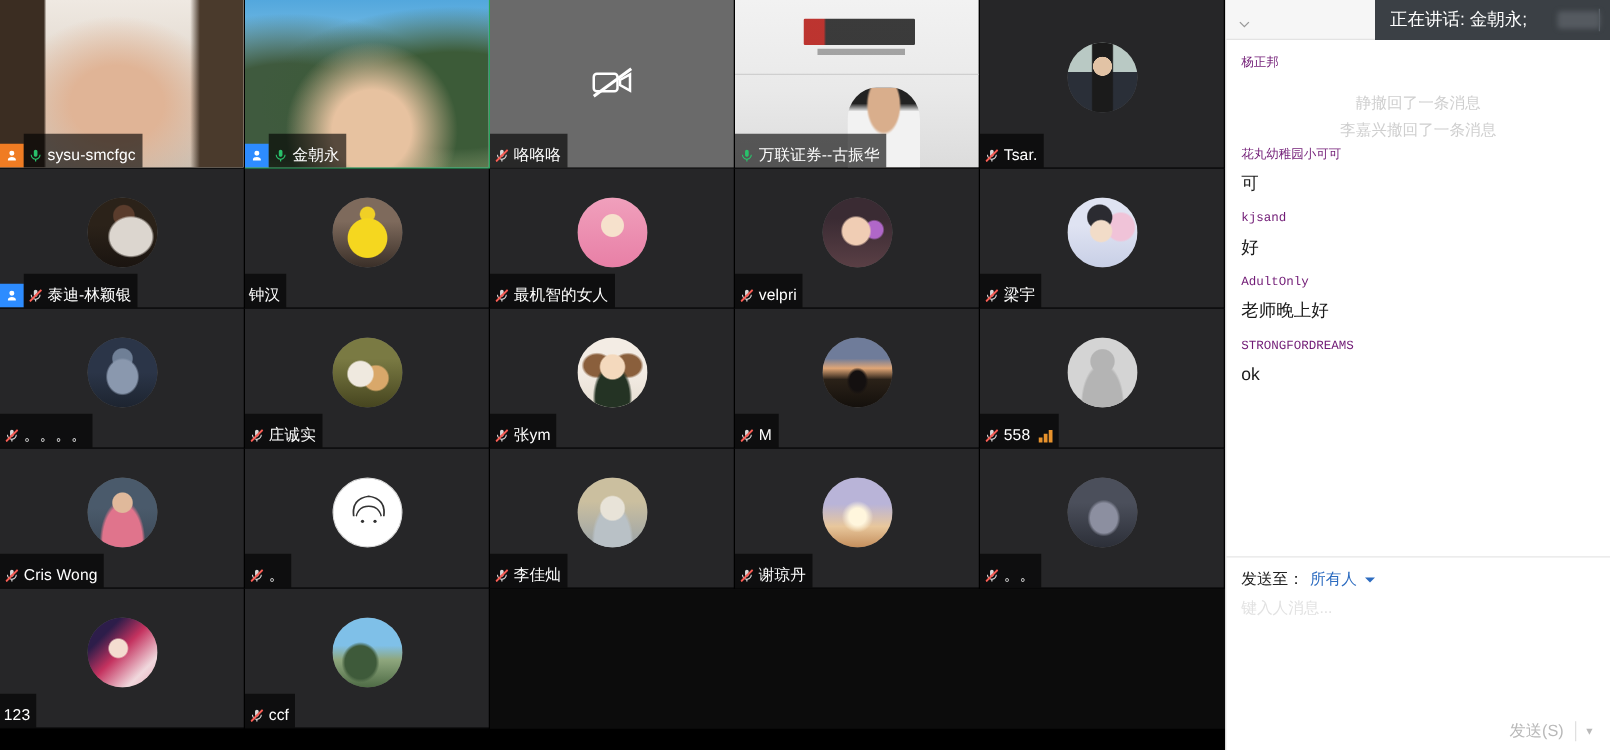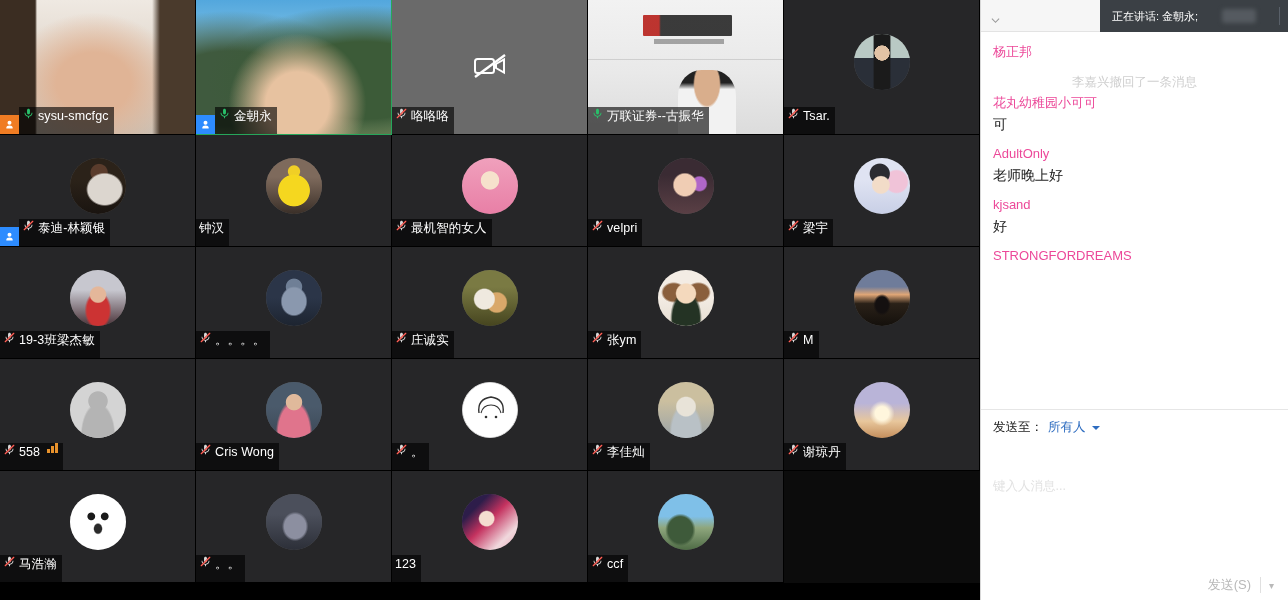--- a/index.html
+++ b/index.html
@@ -49,21 +49,21 @@
     white-space: nowrap;
   }
   .host-badge {
     width:19px; height:19px; flex:0 0 19px;
     display:flex; align-items:center; justify-content:center;
     background:#f07c23;
   }
   .host-badge.blue { background:#2d8cff; }
   .host-badge svg { width:11px; height:11px; fill:#fff; }
   .plate-inner {
-    display:flex; gap:3px;
+    display:flex; align-items:center; gap:3px;
     background: rgba(0,0,0,.62);
     height:35px; padding: 0 5px 0 3px;
   }
   .mic { width:13px; height:13px; flex:0 0 13px; display:block; }
   .name { line-height:19px; letter-spacing:.1px; }
   .netbars { display:inline-flex; align-items:flex-end; gap:1.5px; height:10px; margin-left:4px; }
   .netbars i { display:block; width:2.5px; background:#e8922c; }
   .netbars i:nth-child(1){height:4px}
   .netbars i:nth-child(2){height:7px}
   .netbars i:nth-child(3){height:10px}
@@ -88,21 +88,21 @@
   }
   .chev { width:9px; height:9px; }
   #chat-body {
     flex:1 1 auto;
     padding: 10px 12px 6px 12px;
     overflow:hidden;
     position:relative;
   }
   .msg { margin-bottom: 9px; }
   .msg-author {
-    font-size:13px; color:#ec4899; line-height:20px;
+    font-size:10px; color:#701a75; line-height:20px;font-family:Liberation Mono, monospace;
   }
   .msg-text {
     font-size:14px; color:#1a1a1a; line-height:22px;
     word-break: break-word;
   }
   .sys-msg {
     text-align:center; font-size:12.5px; color:#cfcfcf;
     line-height:22px;
   }
   #chat-footer { flex:0 0 auto; border-top:1px solid #e6e6e6; }
@@ -132,21 +132,21 @@
   #send-caret { padding: 0 8px; color:#b9b9b9; font-size:10px; }
 
   
   #speak-banner {
     position:absolute; top:0; left:1100px;
     width:188px; height:32px;
     background:#3b4045;
     display:flex; align-items:center;
     z-index:30;
   }
-  #speak-text { font-size:11px; color:#fff; padding-left:12px; white-space:nowrap; }
+  #speak-text { font-size:14px; color:#fff; padding-left:12px; white-space:nowrap; }
   #speak-glyph { flex:1; position:relative; height:100%; }
   #speak-glyph::after{
     content:""; position:absolute; left:24px; top:9px; width:34px; height:14px;
     background:#555a60; border-radius:3px; filter: blur(2px);
   }
   .vsep { position:absolute; right:8px; top:7px; width:1px; height:18px; background:#596069; }
 
   
   #bottom-strip {
     position:absolute; left:0; bottom:0; width:980px; height:17px; background:#000;
@@ -331,37 +331,20 @@
               <path d="M8 2.2c-1 0-1.8.8-1.8 1.8v3.4c0 1 .8 1.8 1.8 1.8s1.8-.8 1.8-1.8V4c0-1-.8-1.8-1.8-1.8z M4.2 7.2c0 2.1 1.7 3.8 3.8 3.8s3.8-1.7 3.8-3.8h1.1c0 2.5-1.9 4.6-4.3 4.9v1.7H7.4v-1.7c-2.4-.3-4.3-2.4-4.3-4.9h1.1z" fill="#d8d8d8"></path>
               <line x1="2.4" y1="13.6" x2="13.6" y2="2.4" stroke="#e0453c" stroke-width="2"></line>
               <line x1="2.4" y1="13.6" x2="13.6" y2="2.4" stroke="#ff6b63" stroke-width="1"></line>
             </svg>
             <span class="name">梁宇</span>
           </span>
         </div>
       </div>
       <div class="tile dark">
         <div class="avatar">
-          <div style="position: absolute; inset: 0px; background: linear-gradient(rgb(199, 199, 207) 0px, rgb(199, 199, 207) 36%, rgb(74, 50, 56) 100%);">
-            <div style="position: absolute; inset: 0px; background: radial-gradient(circle at 50% 44%, rgb(228, 183, 154) 0px, rgb(228, 183, 154) 18%, rgba(0, 0, 0, 0) 21%), radial-gradient(at 50% 72%, rgb(204, 51, 51) 0px, rgb(204, 51, 51) 28%, rgba(0, 0, 0, 0) 34%);"></div>
-          </div>
-        </div>
-        <div class="plate">
-          <span class="plate-inner">
-            <svg viewBox="0 0 16 16" class="mic">
-              <path d="M8 2.2c-1 0-1.8.8-1.8 1.8v3.4c0 1 .8 1.8 1.8 1.8s1.8-.8 1.8-1.8V4c0-1-.8-1.8-1.8-1.8z M4.2 7.2c0 2.1 1.7 3.8 3.8 3.8s3.8-1.7 3.8-3.8h1.1c0 2.5-1.9 4.6-4.3 4.9v1.7H7.4v-1.7c-2.4-.3-4.3-2.4-4.3-4.9h1.1z" fill="#d8d8d8"></path>
-              <line x1="2.4" y1="13.6" x2="13.6" y2="2.4" stroke="#e0453c" stroke-width="2"></line>
-              <line x1="2.4" y1="13.6" x2="13.6" y2="2.4" stroke="#ff6b63" stroke-width="1"></line>
-            </svg>
-            <span class="name">19-3班梁杰敏</span>
-          </span>
-        </div>
-      </div>
-      <div class="tile dark">
-        <div class="avatar">
           <div style="position: absolute; inset: 0px; background: linear-gradient(rgb(43, 53, 72) 0px, rgb(43, 53, 72) 50%, rgb(29, 36, 48) 100%);">
             <div style="position: absolute; inset: 0px; background: radial-gradient(at 50% 56%, rgb(138, 152, 174) 0px, rgb(138, 152, 174) 30%, rgba(0, 0, 0, 0) 34%), radial-gradient(circle at 50% 30%, rgb(111, 127, 150) 0px, rgb(111, 127, 150) 16%, rgba(0, 0, 0, 0) 18%);"></div>
           </div>
         </div>
         <div class="plate">
           <span class="plate-inner">
             <svg viewBox="0 0 16 16" class="mic">
               <path d="M8 2.2c-1 0-1.8.8-1.8 1.8v3.4c0 1 .8 1.8 1.8 1.8s1.8-.8 1.8-1.8V4c0-1-.8-1.8-1.8-1.8z M4.2 7.2c0 2.1 1.7 3.8 3.8 3.8s3.8-1.7 3.8-3.8h1.1c0 2.5-1.9 4.6-4.3 4.9v1.7H7.4v-1.7c-2.4-.3-4.3-2.4-4.3-4.9h1.1z" fill="#d8d8d8"></path>
               <line x1="2.4" y1="13.6" x2="13.6" y2="2.4" stroke="#e0453c" stroke-width="2"></line>
               <line x1="2.4" y1="13.6" x2="13.6" y2="2.4" stroke="#ff6b63" stroke-width="1"></line>
@@ -507,37 +490,20 @@
           </div>
         </div>
         <div class="plate">
           <span class="plate-inner">
             <svg viewBox="0 0 16 16" class="mic">
               <path d="M8 2.2c-1 0-1.8.8-1.8 1.8v3.4c0 1 .8 1.8 1.8 1.8s1.8-.8 1.8-1.8V4c0-1-.8-1.8-1.8-1.8z M4.2 7.2c0 2.1 1.7 3.8 3.8 3.8s3.8-1.7 3.8-3.8h1.1c0 2.5-1.9 4.6-4.3 4.9v1.7H7.4v-1.7c-2.4-.3-4.3-2.4-4.3-4.9h1.1z" fill="#d8d8d8"></path>
               <line x1="2.4" y1="13.6" x2="13.6" y2="2.4" stroke="#e0453c" stroke-width="2"></line>
               <line x1="2.4" y1="13.6" x2="13.6" y2="2.4" stroke="#ff6b63" stroke-width="1"></line>
             </svg>
             <span class="name">谢琼丹</span>
-          </span>
-        </div>
-      </div>
-      <div class="tile dark">
-        <div class="avatar">
-          <div style="position: absolute; inset: 0px; background: rgb(255, 255, 255);">
-            <div style="position: absolute; inset: 0px; background: radial-gradient(circle at 38% 40%, rgb(26, 26, 26) 0px, rgb(26, 26, 26) 7%, rgba(0, 0, 0, 0) 9%), radial-gradient(circle at 62% 40%, rgb(26, 26, 26) 0px, rgb(26, 26, 26) 7%, rgba(0, 0, 0, 0) 9%), radial-gradient(at 50% 62%, rgb(42, 42, 42) 0px, rgb(42, 42, 42) 9%, rgba(0, 0, 0, 0) 12%);"></div>
-          </div>
-        </div>
-        <div class="plate">
-          <span class="plate-inner">
-            <svg viewBox="0 0 16 16" class="mic">
-              <path d="M8 2.2c-1 0-1.8.8-1.8 1.8v3.4c0 1 .8 1.8 1.8 1.8s1.8-.8 1.8-1.8V4c0-1-.8-1.8-1.8-1.8z M4.2 7.2c0 2.1 1.7 3.8 3.8 3.8s3.8-1.7 3.8-3.8h1.1c0 2.5-1.9 4.6-4.3 4.9v1.7H7.4v-1.7c-2.4-.3-4.3-2.4-4.3-4.9h1.1z" fill="#d8d8d8"></path>
-              <line x1="2.4" y1="13.6" x2="13.6" y2="2.4" stroke="#e0453c" stroke-width="2"></line>
-              <line x1="2.4" y1="13.6" x2="13.6" y2="2.4" stroke="#ff6b63" stroke-width="1"></line>
-            </svg>
-            <span class="name">马浩瀚</span>
           </span>
         </div>
       </div>
       <div class="tile dark">
         <div class="avatar">
           <div style="position: absolute; inset: 0px; background: linear-gradient(rgb(75, 79, 91) 0px, rgb(75, 79, 91) 36%, rgb(44, 47, 56) 100%);">
             <div style="position: absolute; inset: 0px; background: radial-gradient(at 52% 58%, rgb(140, 143, 160) 0px, rgb(140, 143, 160) 26%, rgba(0, 0, 0, 0) 32%);"></div>
           </div>
         </div>
         <div class="plate">
@@ -588,45 +554,47 @@
         <svg viewBox="0 0 10 10">
             <path d="M1 3 L5 7 L9 3" stroke="#9a9a9a" stroke-width="1.2" fill="none"></path>
           </svg>
       </span>
     </div>
 
     <div id="chat-body">
         <div class="msg">
           <div class="msg-author">杨正邦</div>
         </div>
+        <div class="sys-msg">静撤回了一条消息</div>
         <div class="sys-msg">李嘉兴撤回了一条消息</div>
         <div class="msg">
           <div class="msg-author">花丸幼稚园小可可</div>
           <div class="msg-text">可</div>
         </div>
         <div class="msg">
+          <div class="msg-author">kjsand</div>
+          <div class="msg-text">好</div>
+        </div>
+        <div class="msg">
           <div class="msg-author">AdultOnly</div>
           <div class="msg-text">老师晚上好</div>
         </div>
         <div class="msg">
-          <div class="msg-author">kjsand</div>
-          <div class="msg-text">好</div>
-        </div>
-        <div class="msg">
           <div class="msg-author">STRONGFORDREAMS</div>
+          <div class="msg-text">ok</div>
         </div>
       </div>
 
     <div id="chat-footer">
       <div id="sendto-row">
         <span>发送至：</span>
         <span id="sendto-target">所有人</span>
         <span class="caret-down"></span>
       </div>
-      <div id="chat-input" style="color: rgb(226, 226, 226); margin-top: 36px;">键入人消息...</div>
+      <div id="chat-input" style="color: rgb(226, 226, 226);">键入人消息...</div>
       <div id="send-row">
         <span id="send-btn">发送(S)</span>
         <span class="send-sep"></span>
         <span id="send-caret">▾</span>
       </div>
     </div>
   </div>
 
   <div id="speak-banner">
     <span id="speak-text">正在讲话: 金朝永;</span>

